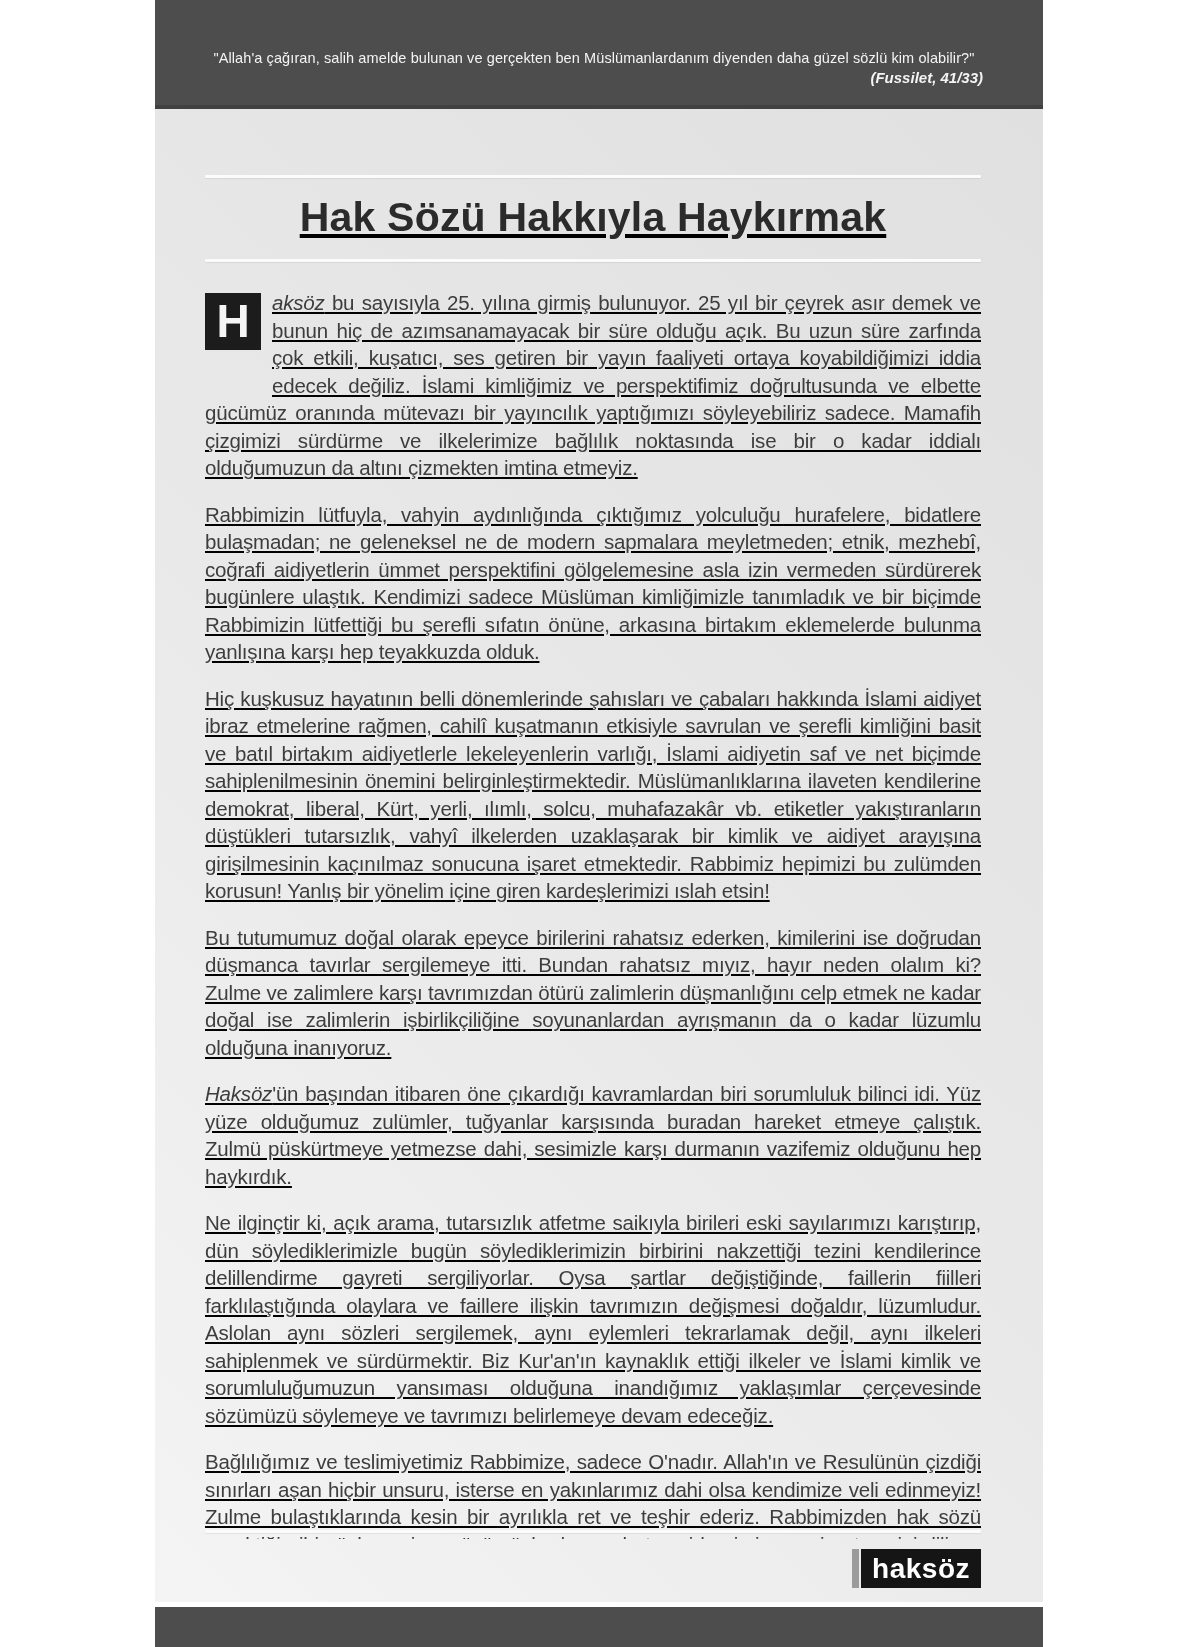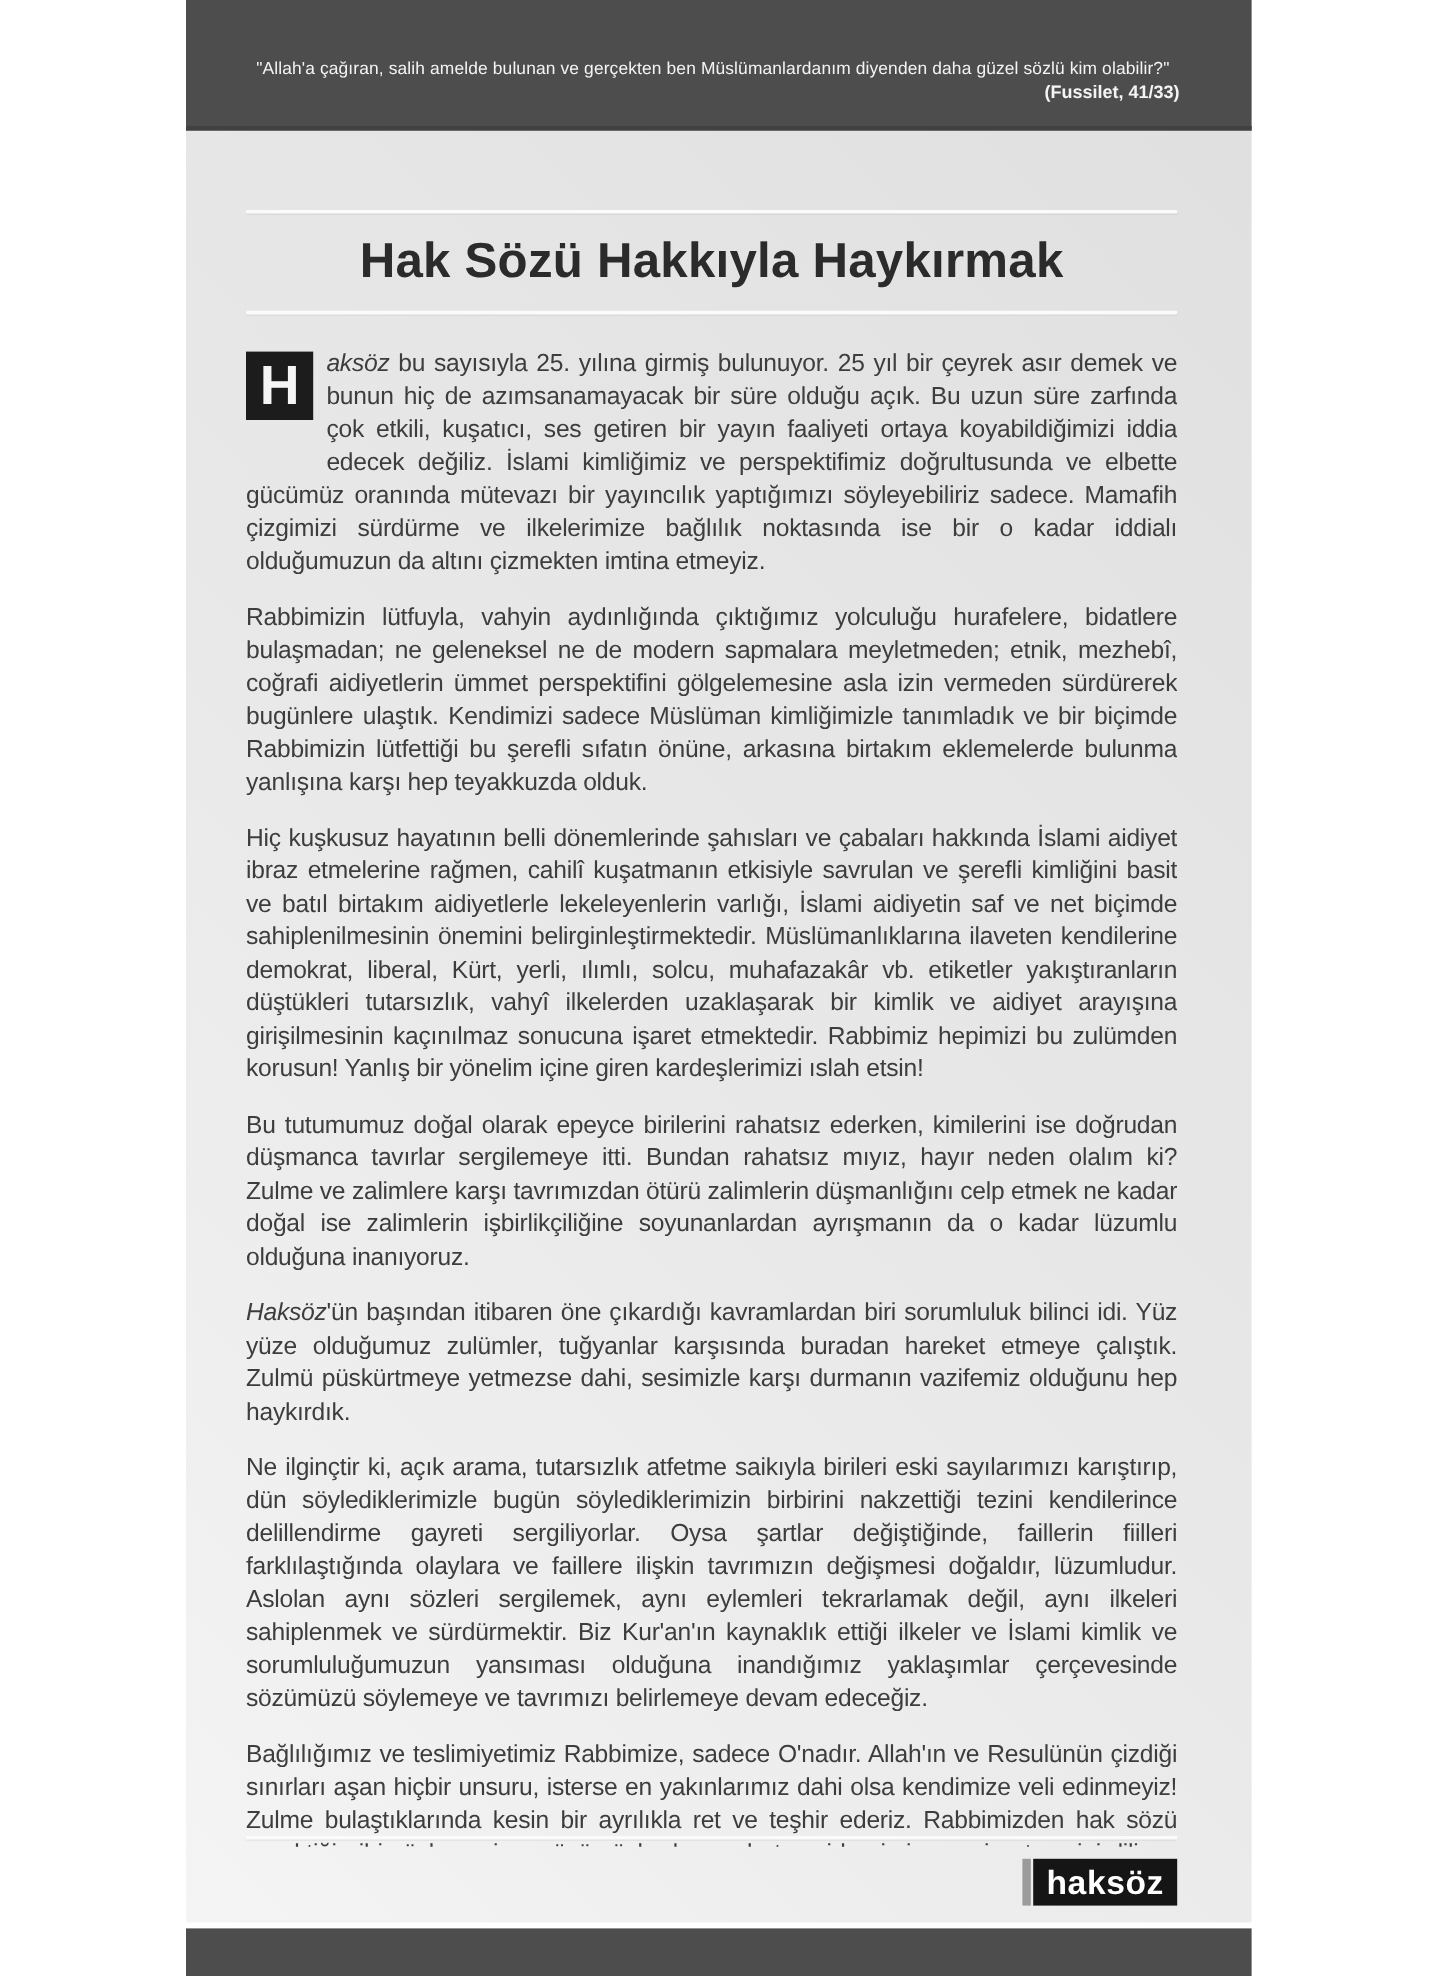--- a/index.html
+++ b/index.html
@@ -5,29 +5,29 @@
   * { margin:0; padding:0; box-sizing:border-box; }
   html,body { width:1197px; height:1647px; background:#ffffff;
     font-family:"Liberation Sans", sans-serif; }
   .canvas { position:relative; width:1197px; height:1647px; background:#ffffff; overflow:hidden; }
   .sheet { position:absolute; left:155px; top:0; width:888px; height:1647px; }
 
   
   .band { background:#4d4d4d; }
   .top-band { height:109px; border-bottom:4px solid #414141; padding:50px 60px 0 50px; }
   .quote { color:#f4f4f4; font-size:14.5px; text-align:center; letter-spacing:0.1px; }
-  .quote-attr { color:#f4f4f4; font-size:15px; font-weight:bold; 
+  .quote-attr { color:#f4f4f4; font-size:15px; font-weight:bold; font-style:italic;
     text-align:right; margin-top:3px; }
   .gap { height:5px; background:#ffffff; }
   .bottom-band { height:40px; }
 
   
   .paper { position:relative; height:1493px;
     background:linear-gradient(225deg,#e0e0e0 0%, #e9e9e9 55%, #f4f4f4 100%);
-    padding:66px 62px 14px 50px; overflow:hidden; }
+    padding:66px 62px 14px 50px; overflow:hidden;text-decoration:underline; }
   .column { height:100%; }
 
   .rule { height:3px; background:#fbfbfb; box-shadow:0 1px 1px rgba(0,0,0,0.07);
     border-radius:1px; }
   .title { font-size:41px; font-weight:bold; color:#2b2b2b; text-align:center;
     padding:16px 0 18px 0; letter-spacing:0.2px; }
 
   #paragraphs { margin-top:27px; max-height:1250px; overflow:hidden; }
   .para { font-size:20.5px; line-height:27.5px; color:#3d3d3d; text-align:justify;
     letter-spacing:-0.2px; margin-bottom:19px; hyphens:auto; }

